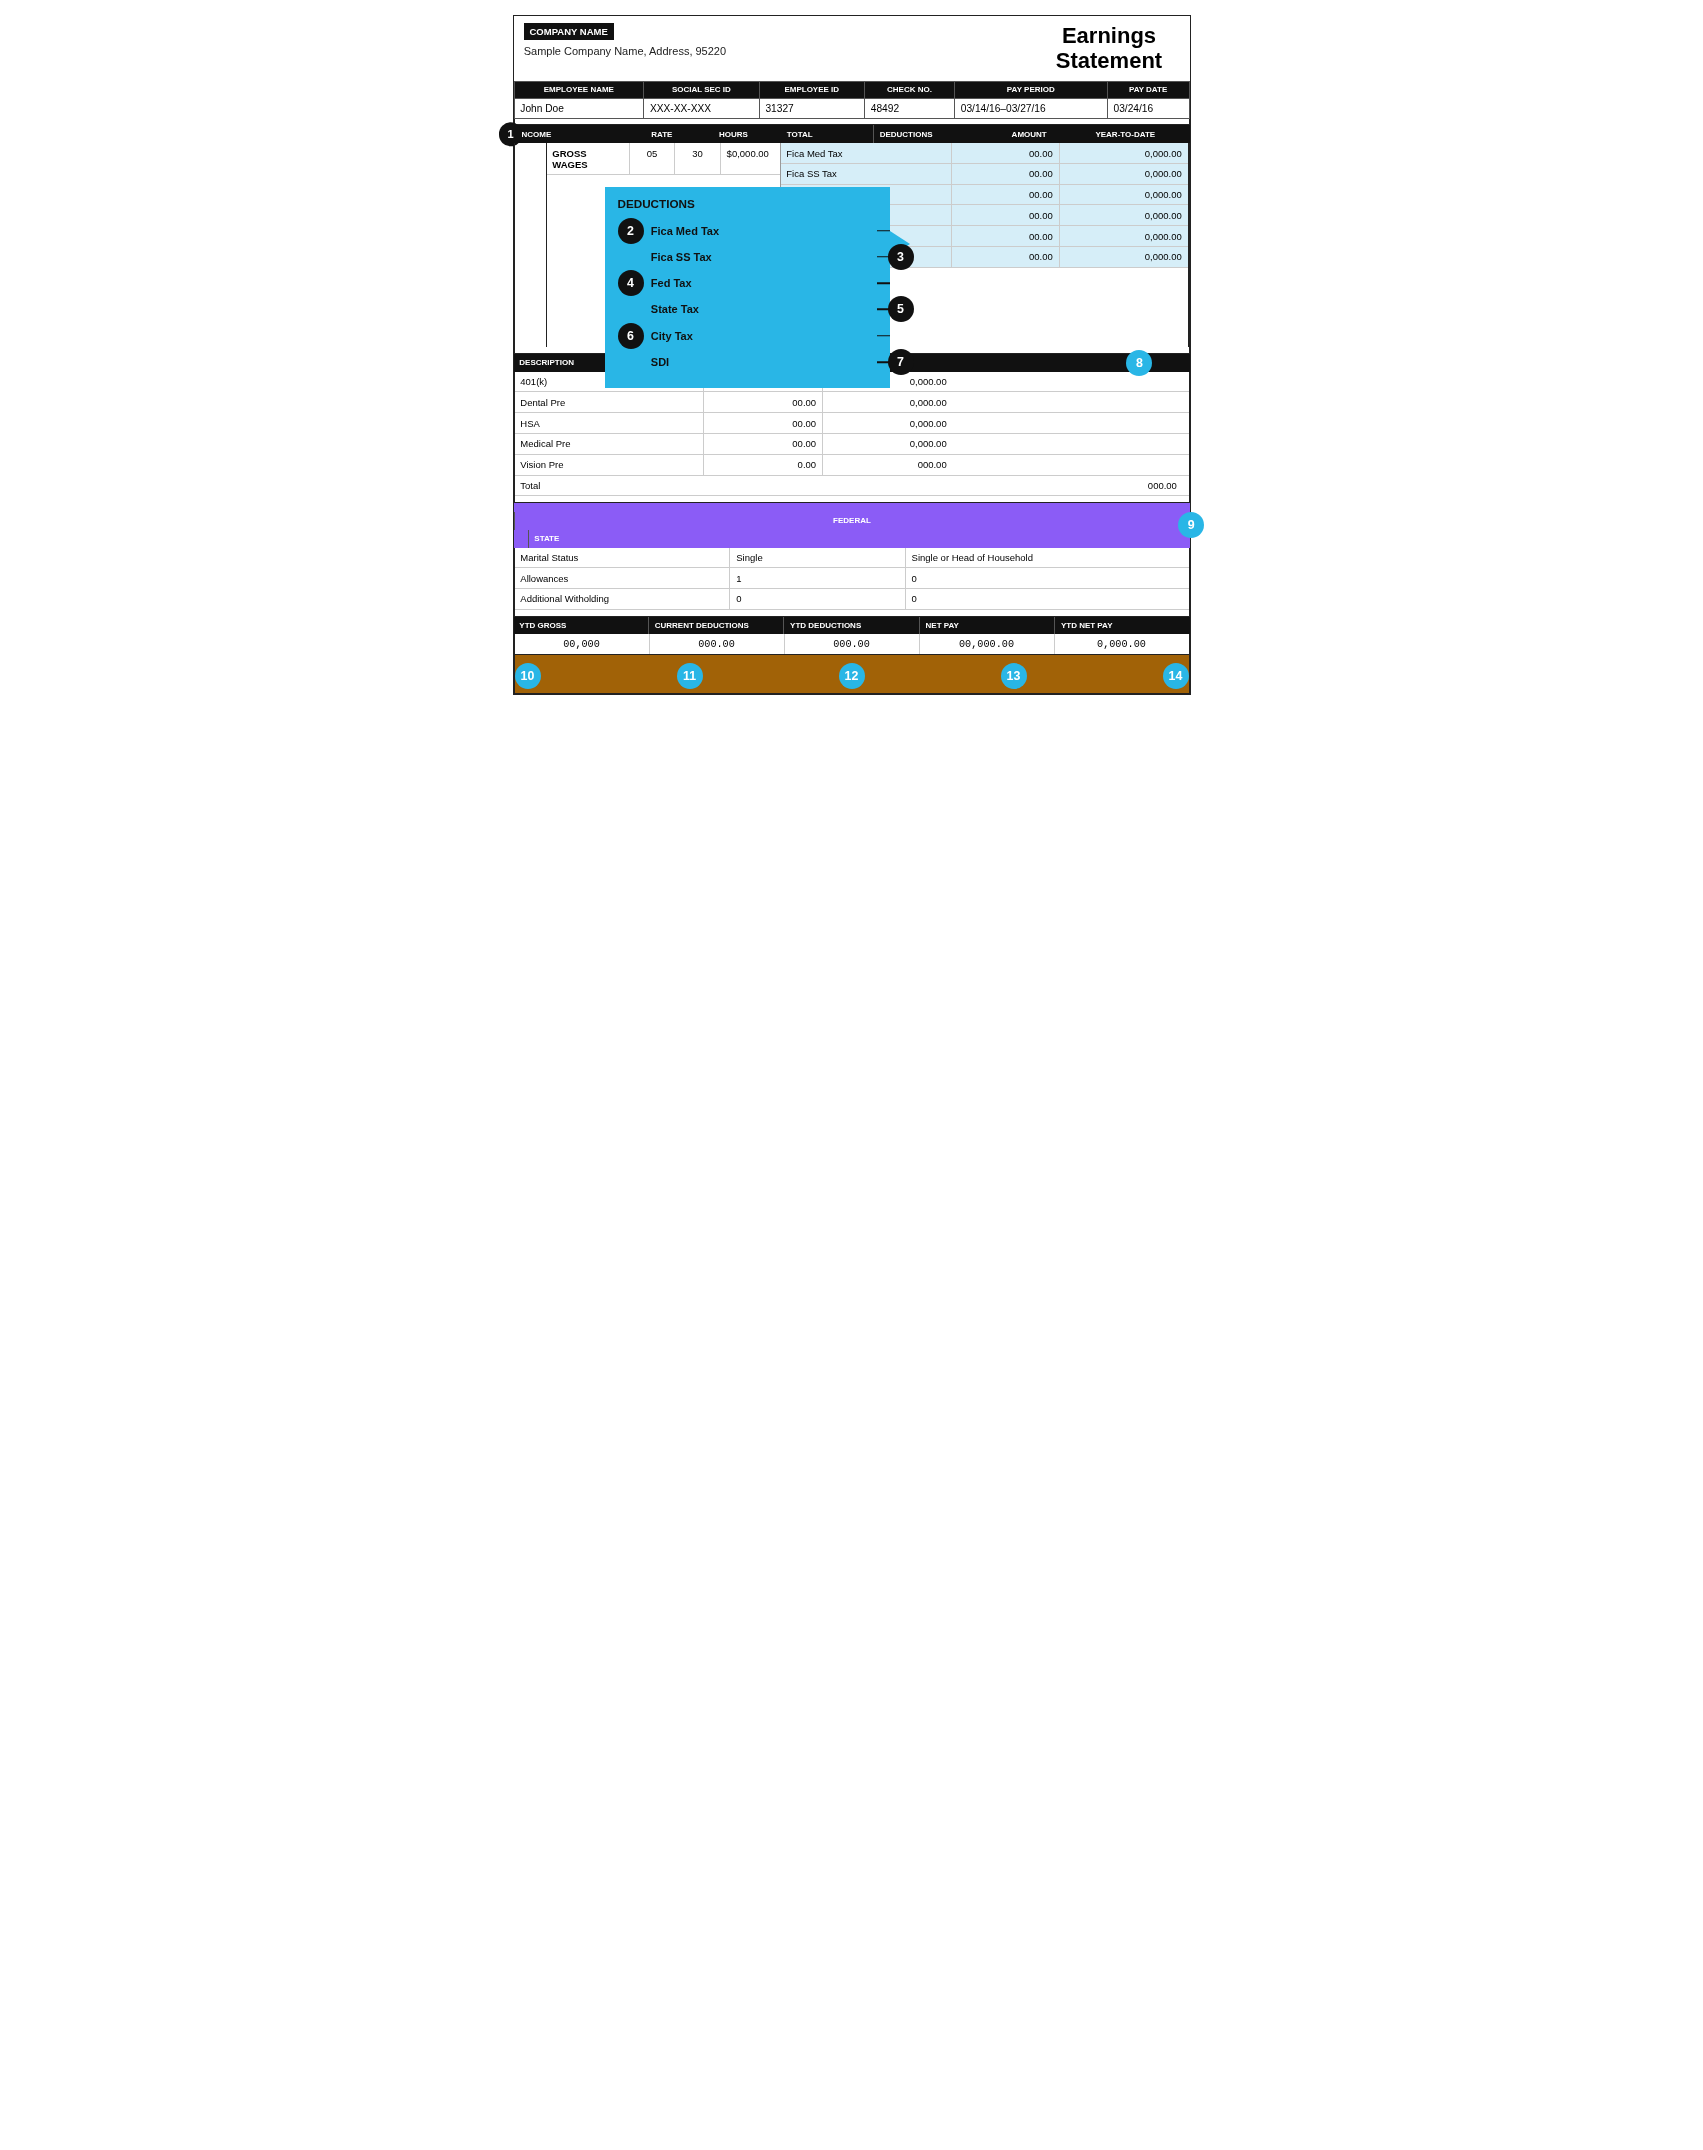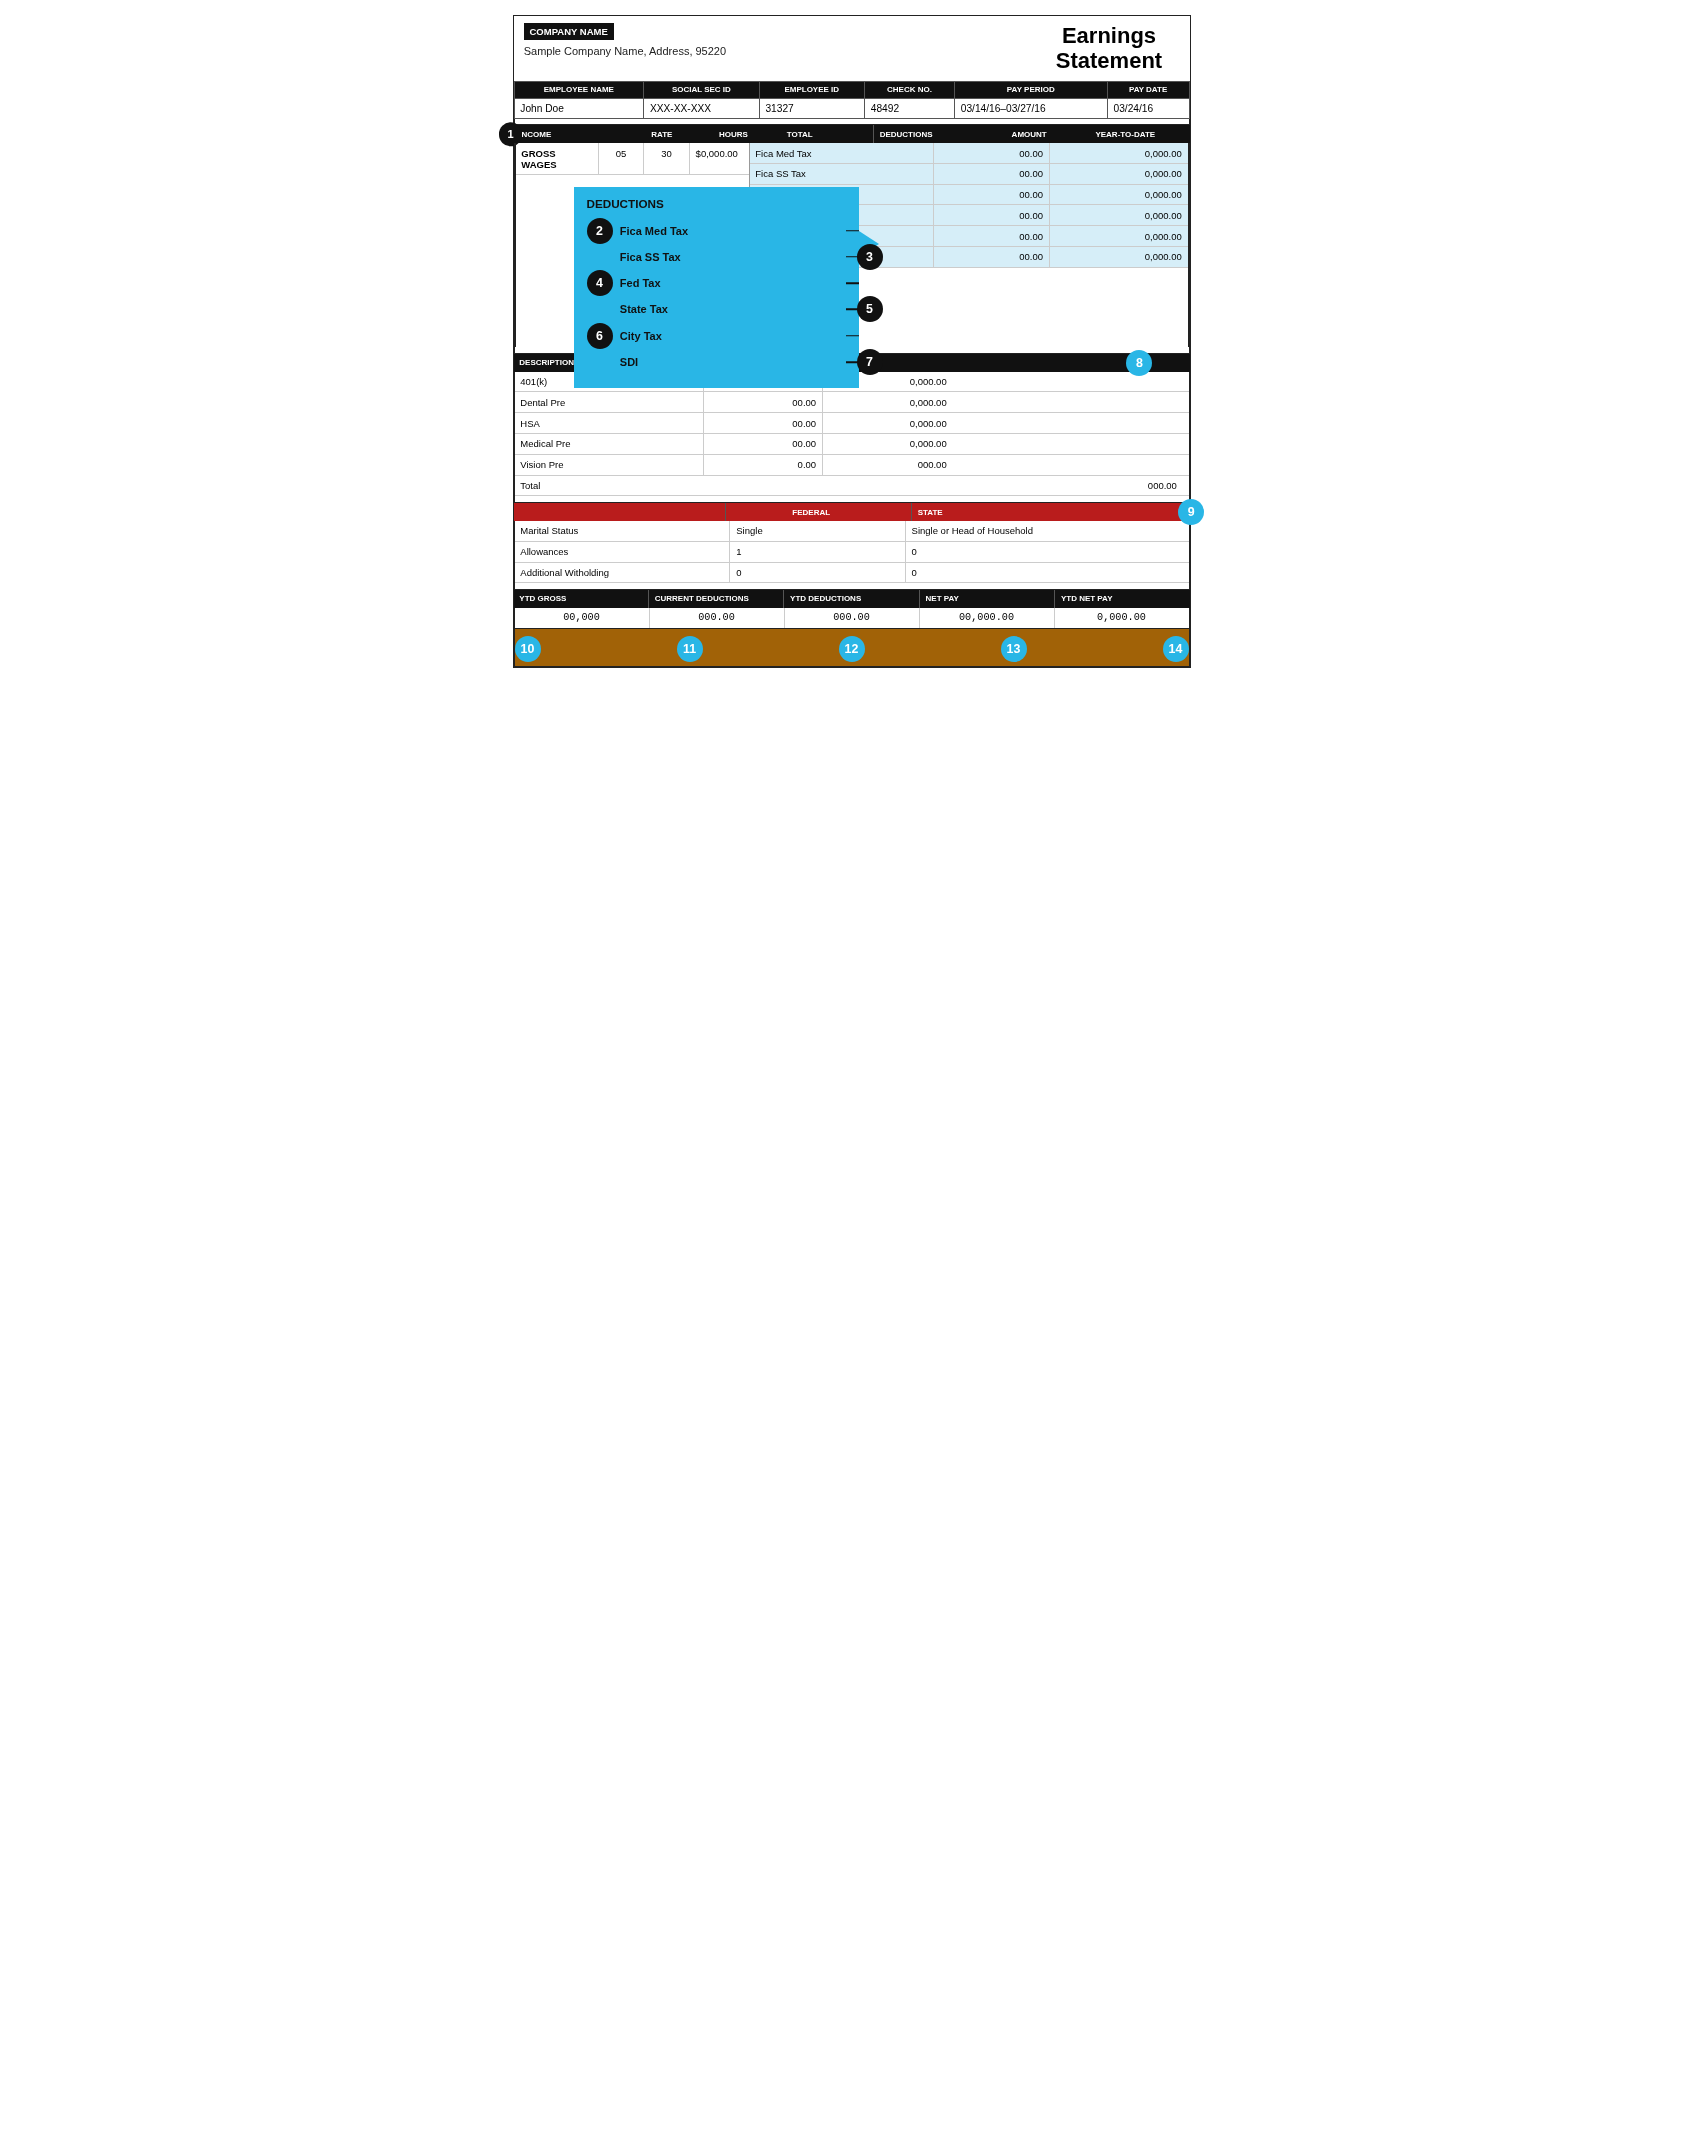--- a/index.html
+++ b/index.html
@@ -206,27 +206,28 @@
       border-bottom: 0.7px solid #ccc;
     }
     .desc-row .col-desc { flex: 1.5; padding: 4.4px 5.8px; font-size: 9.5px; }
     .desc-row .col-amount { flex: 0.9; padding: 4.4px 5.8px; font-size: 9.5px; border-left: 0.7px solid #ccc; text-align: right; }
     .desc-row .col-ytd { flex: 1; padding: 4.4px 5.8px; font-size: 9.5px; border-left: 0.7px solid #ccc; text-align: right; }
     .desc-row .col-empty { flex: 2; }
 
     
     .tax-header {
       display: flex;
-      background: #b91c1c;
+      background: #8b5cf6;
       color: #fff;
       font-weight: 900;
       font-size: 8px;
       text-transform: uppercase;
       border-top: 1.5px solid #222;
       position: relative;
+      flex-direction: column;
     }
     .tax-header .col-label { flex: 1.5; padding: 4.4px 5.8px; }
     .tax-header .col-federal { flex: 1.2; padding: 4.4px 5.8px; border-left: 0.7px solid #555; text-align: center; }
     .tax-header .col-state { flex: 2; padding: 4.4px 5.8px; border-left: 0.7px solid #555; margin-left: 14px; }
 
     .tax-body {
       border-left: 1.5px solid #222;
       border-right: 1.5px solid #222;
     }
     .tax-row {
@@ -284,20 +285,21 @@
 
     
     .highlighted {
       background: #d6eef8;
     }
 
     .income-body-wrapper {
       position: relative;
       border-left: 1.5px solid #222;
       border-right: 1.5px solid #222;
+      padding-left: 31px;
     }
 
   </style>
 </head>
 <body>
 
 <div class="page">
 
   <div class="header">
     <div class="header-left">

